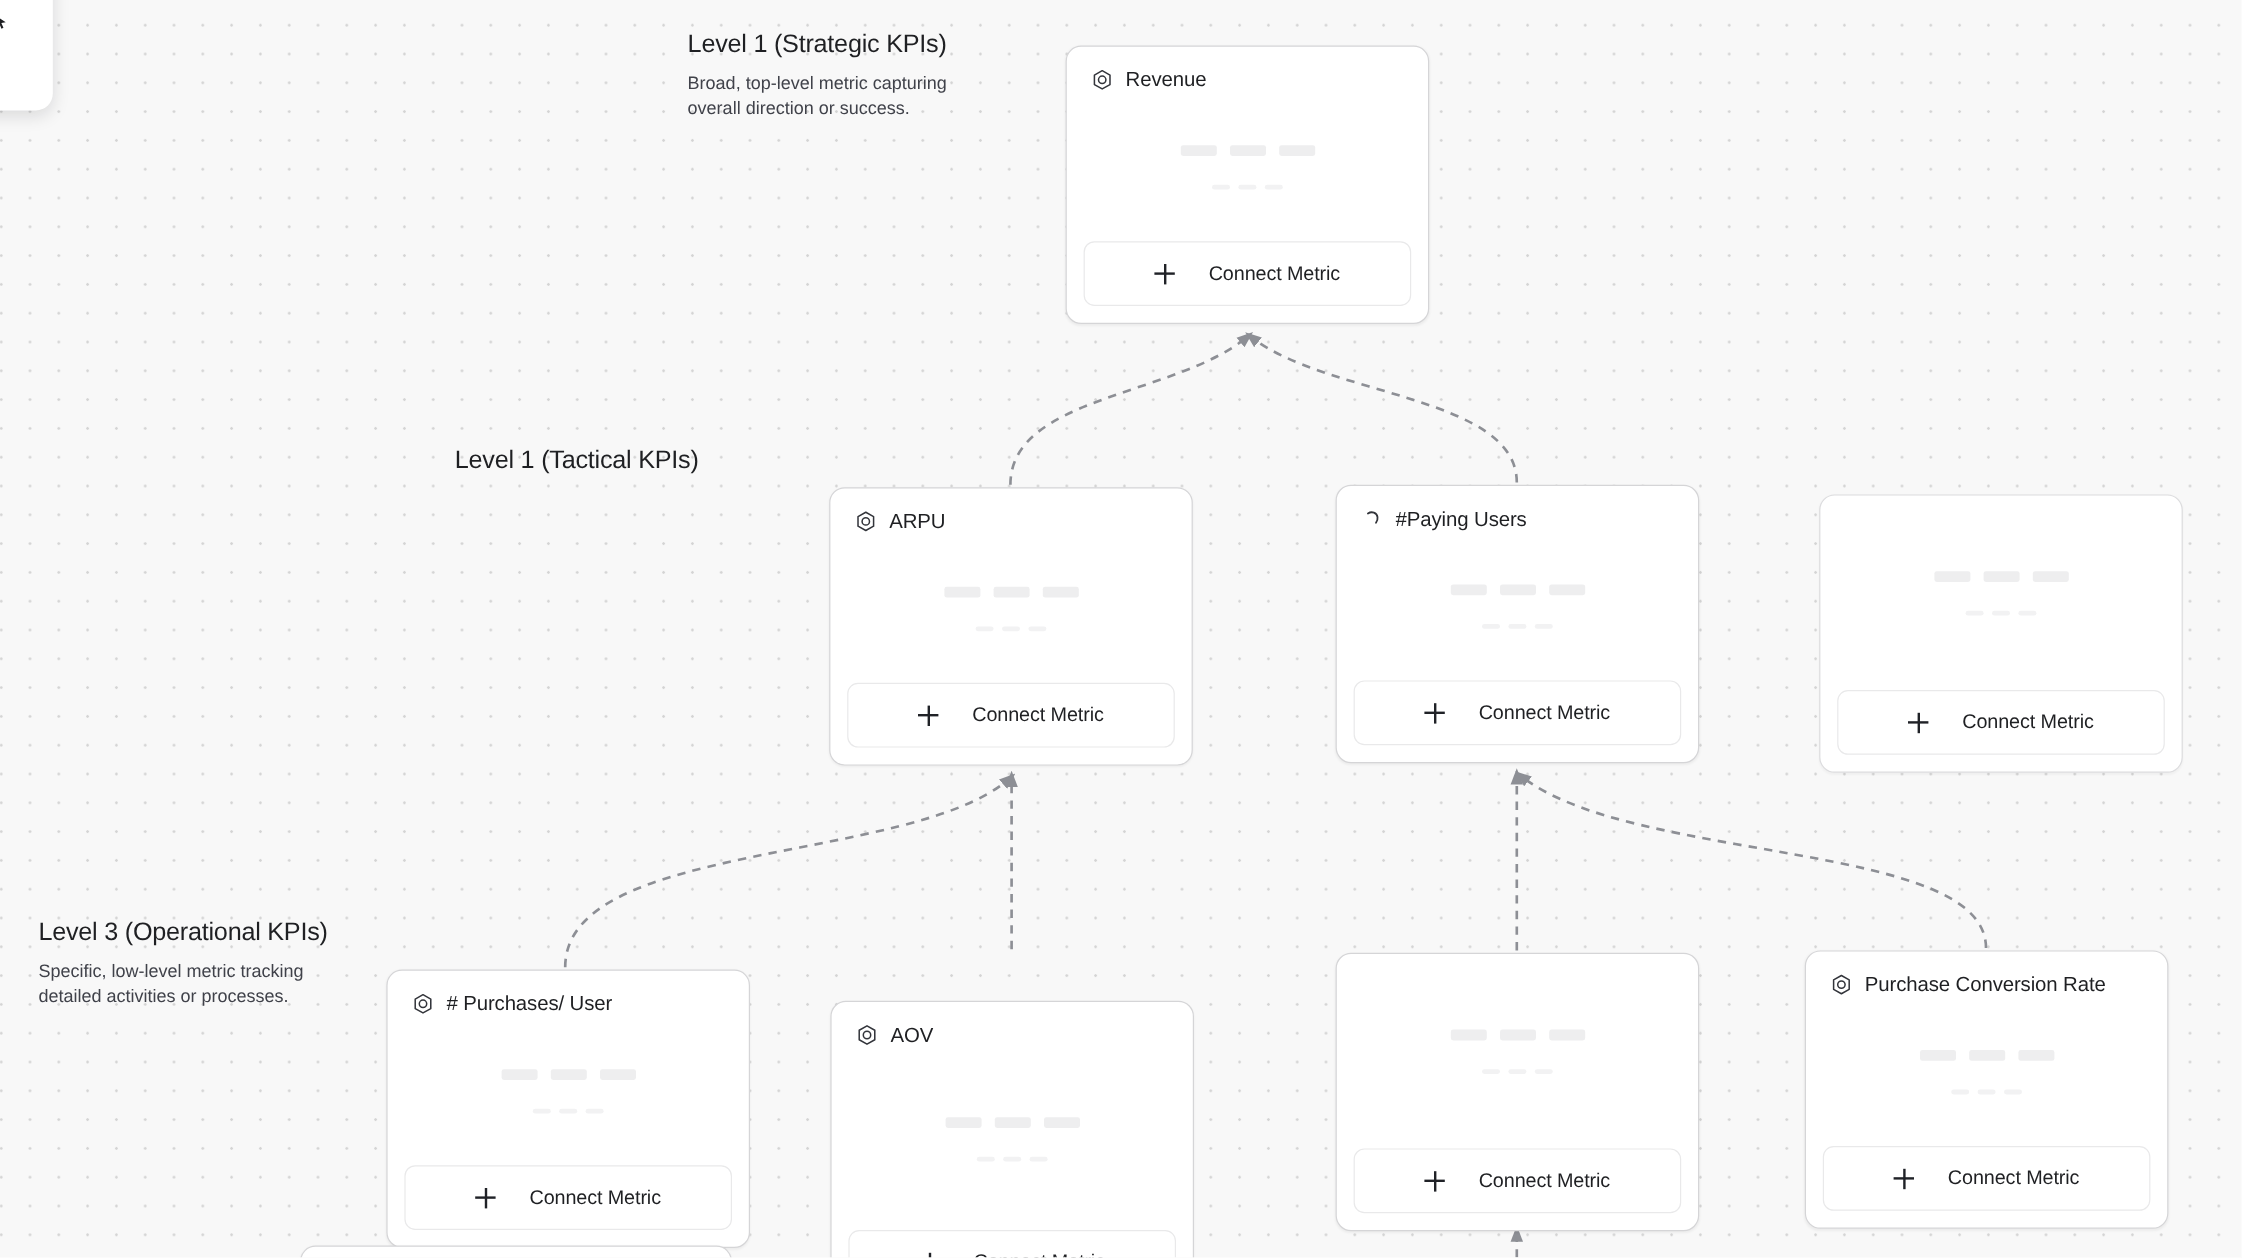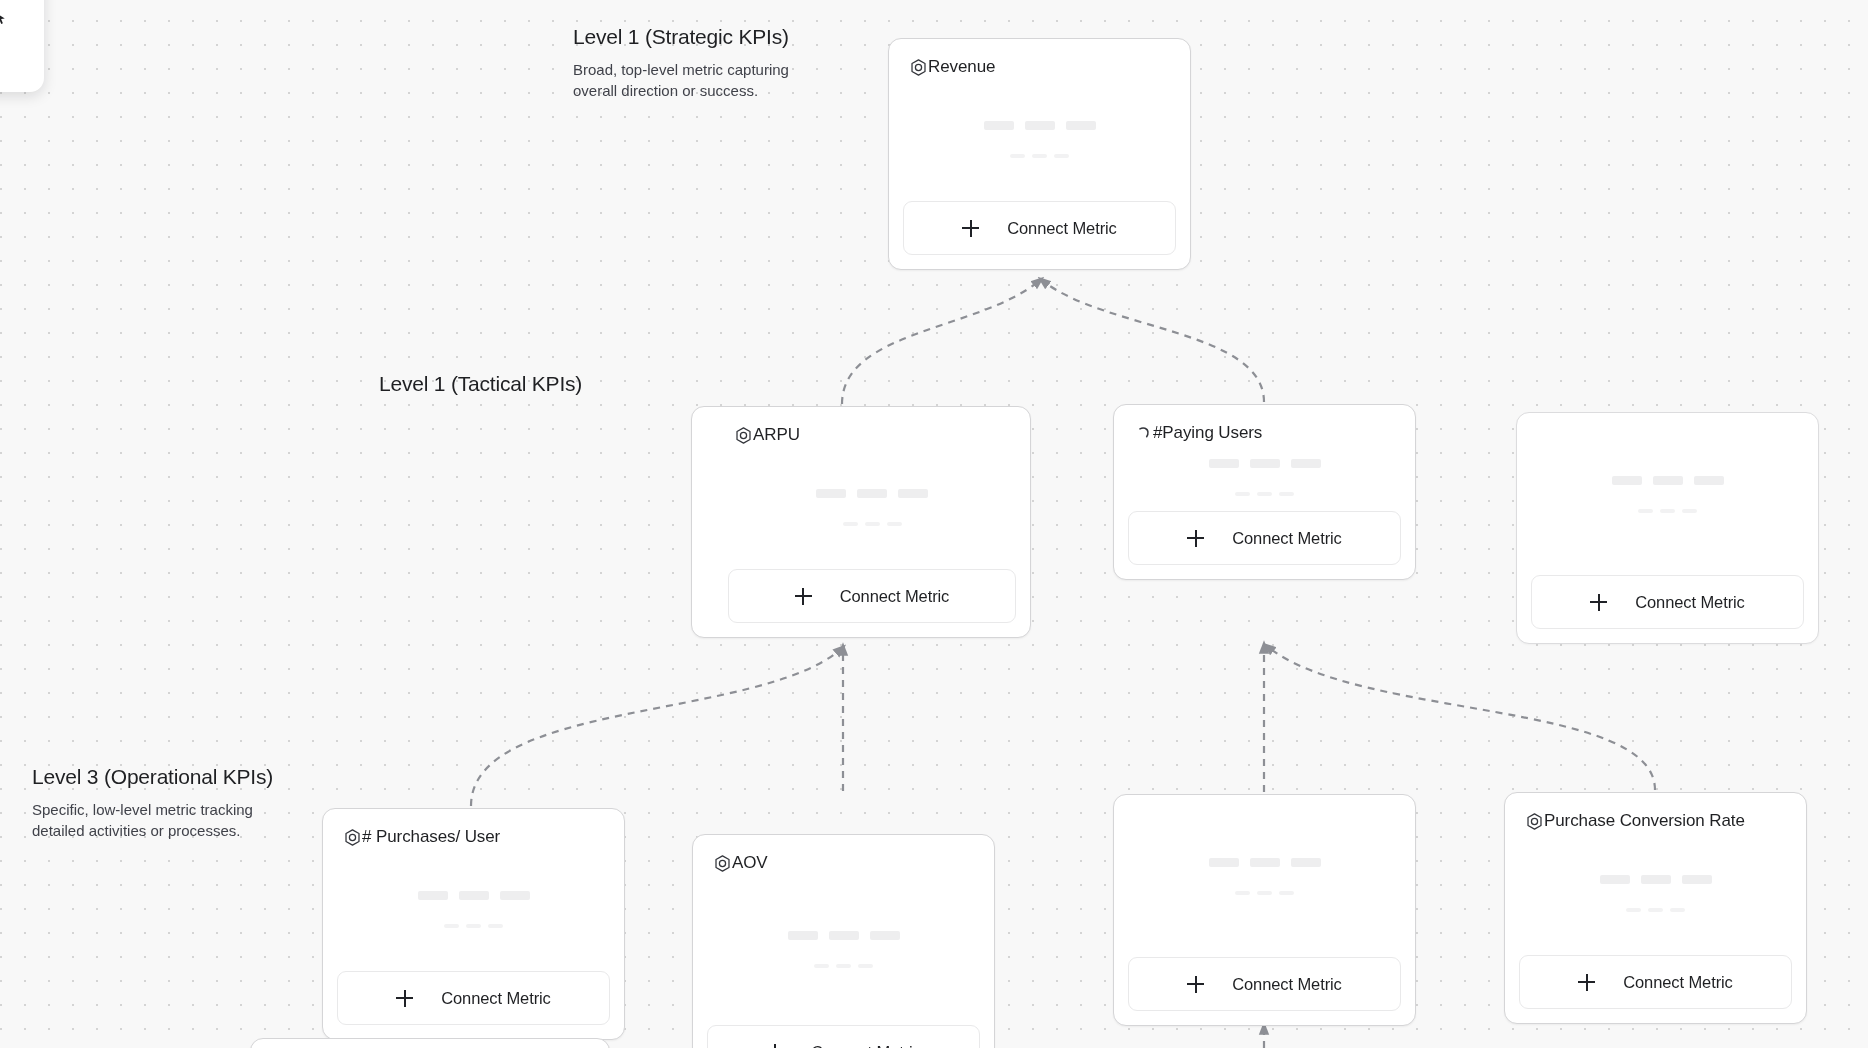--- a/index.html
+++ b/index.html
@@ -69,21 +69,21 @@
     flex-direction: column;
     z-index: 3;
   }
   .card.muted {
     border-color: #dcdcde;
     box-shadow: 0 1px 2px rgba(16,18,22,0.035);
   }
 
   .card-head {
     display: flex;
-    align-items: center;
+    gap: 10px;
     padding: 18px 20px 0 20px;
     flex: 0 0 auto;
   }
   .card-icon {
     width: 19px;
     height: 19px;
     flex: 0 0 19px;
     display: block;
     color: #33353b;
   }
@@ -233,21 +233,21 @@
             <span class="skel"></span>
             <span class="skel"></span>
             <span class="skel"></span>
           </div>
         </div>
         <div class="connect-btn">
           <span class="plus-icon"></span>
           <span class="connect-label">Connect Metric</span>
         </div>
       </div>
-      <div class="card" style="left: 691px; top: 406px; width: 340px; height: 232px; padding-left: 22px;">
+      <div class="card" style="left: 691px; top: 406px; width: 303px; height: 232px;">
         <div class="card-head">
           <span class="card-icon">
             <svg viewBox="0 0 24 24" fill="none" stroke="currentColor" stroke-width="1.6" stroke-linejoin="round" xmlns="http://www.w3.org/2000/svg">
               <path d="M12 2.4 L20.2 7.0 L20.2 17.0 L12 21.6 L3.8 17.0 L3.8 7.0 Z"></path>
               <circle cx="12" cy="12" r="3.9"></circle>
             </svg>
           </span>
           <span class="card-title">ARPU</span>
         </div>
         <div class="card-body">
@@ -260,21 +260,21 @@
             <span class="skel"></span>
             <span class="skel"></span>
             <span class="skel"></span>
           </div>
         </div>
         <div class="connect-btn">
           <span class="plus-icon"></span>
           <span class="connect-label">Connect Metric</span>
         </div>
       </div>
-      <div class="card" style="left: 1113px; top: 404px; width: 303px; height: 176px;">
+      <div class="card" style="left: 1113px; top: 404px; width: 303px; height: 232px;">
         <div class="card-head">
           <span class="card-icon">
             <svg viewBox="0 0 24 24" fill="none" stroke="currentColor" stroke-width="1.9" stroke-linecap="round" xmlns="http://www.w3.org/2000/svg">
               <path d="M7.5 6.2 C 11.5 3.6 17 5.2 17.6 10 C 18 13.4 16 16 16 16"></path>
             </svg>
           </span>
           <span class="card-title">#Paying Users</span>
         </div>
         <div class="card-body">
           <div class="skel-row primary">

